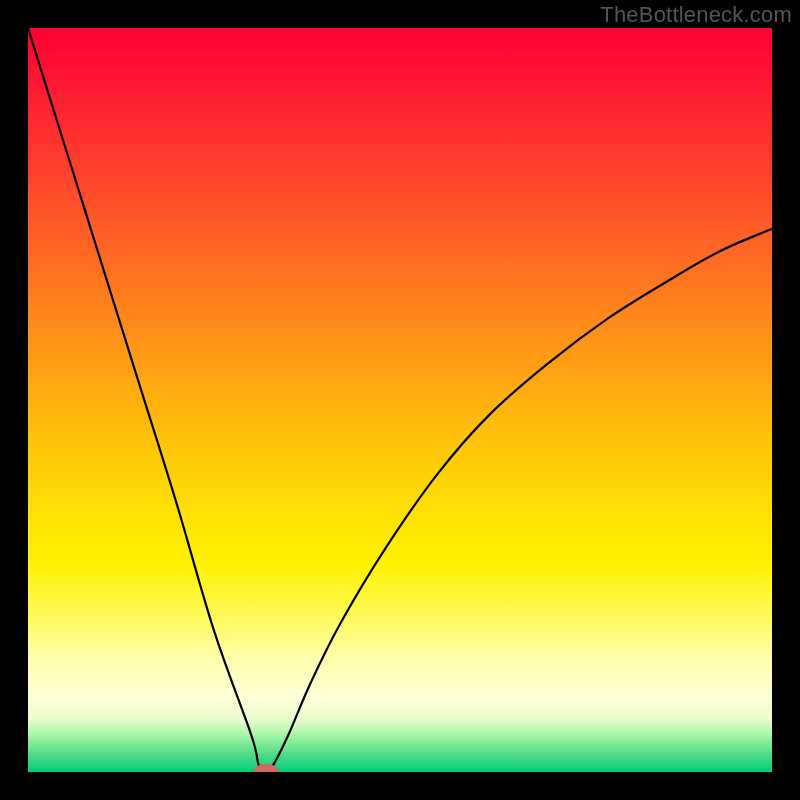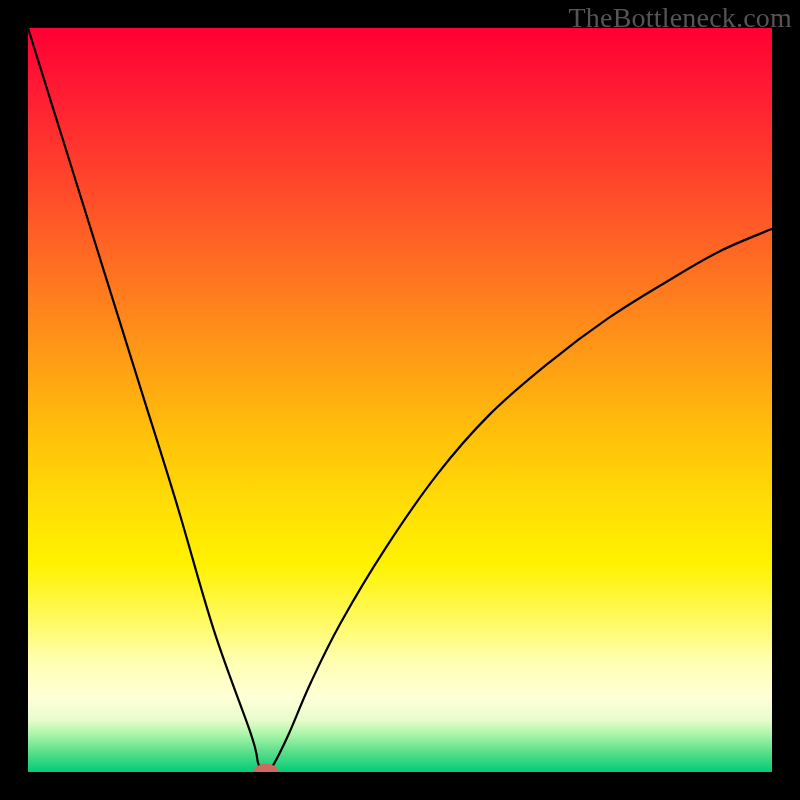--- a/index.html
+++ b/index.html
@@ -37,22 +37,22 @@
   .plot-area svg {
     position: absolute;
     left: 0; top: 0;
     width: 100%;
     height: 100%;
   }
   .watermark {
     position: absolute;
     top: 2px;
     right: 8px;
-    font-family: Liberation Serif, serif;
-    font-size: 28px;
+    font-family: Liberation Sans, sans-serif;
+    font-size: 22px;
     color: #555;
     letter-spacing: 0.2px;
     font-weight: 400;
   }
 </style>
 </head>
 <body>
 
 <div class="frame">
   <div class="plot-area">

